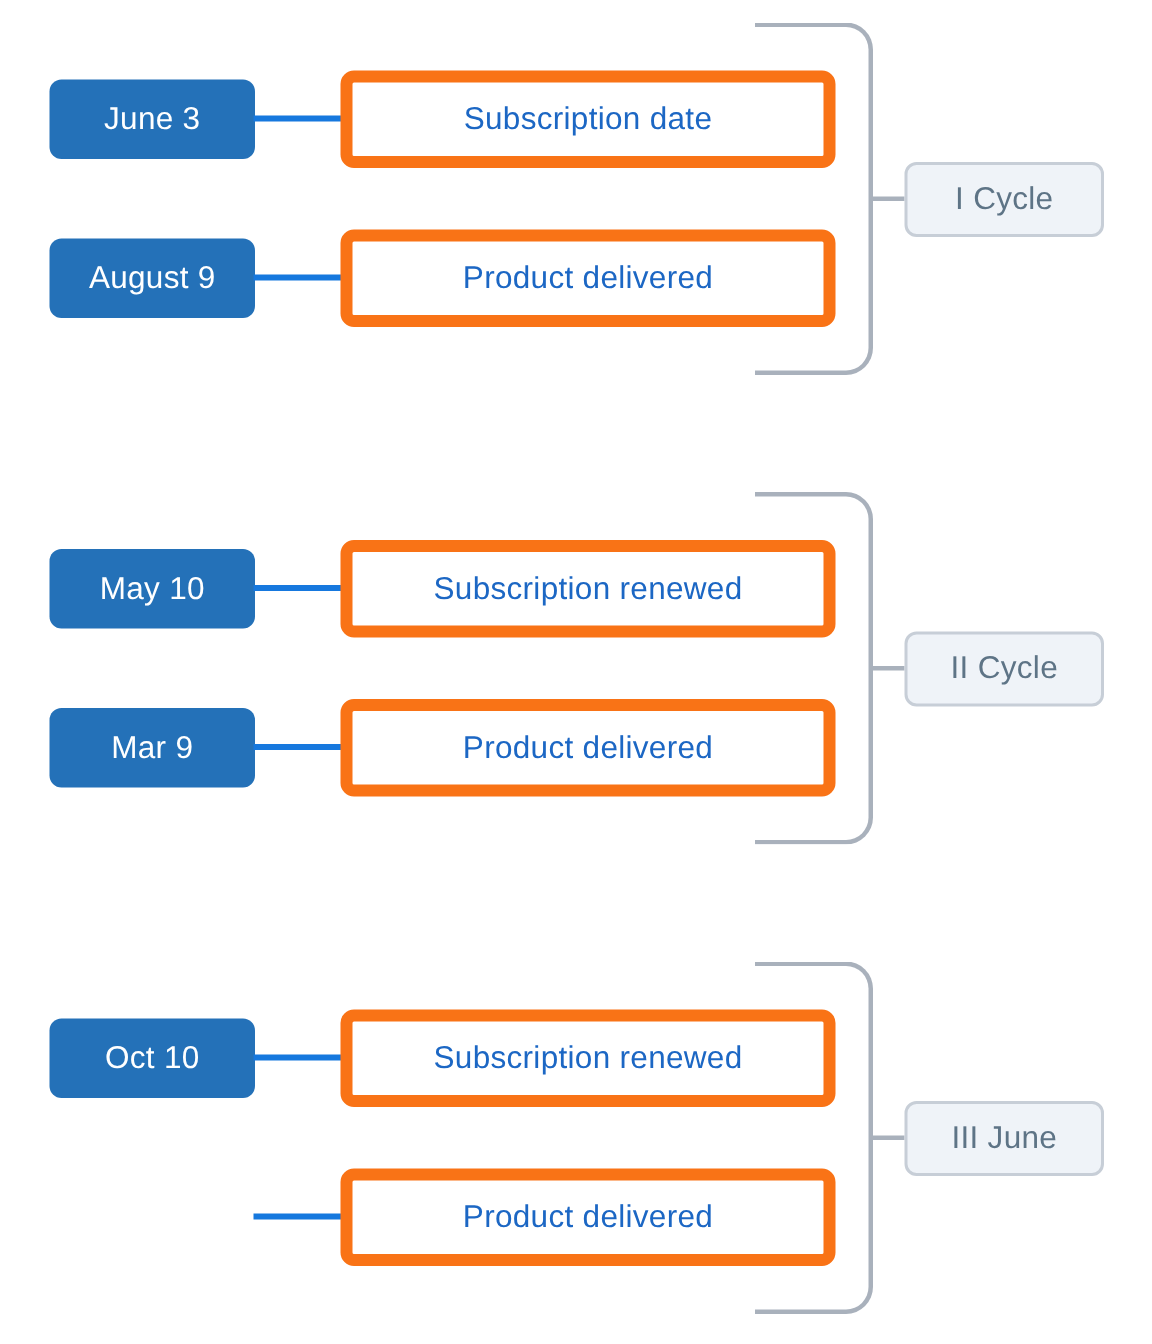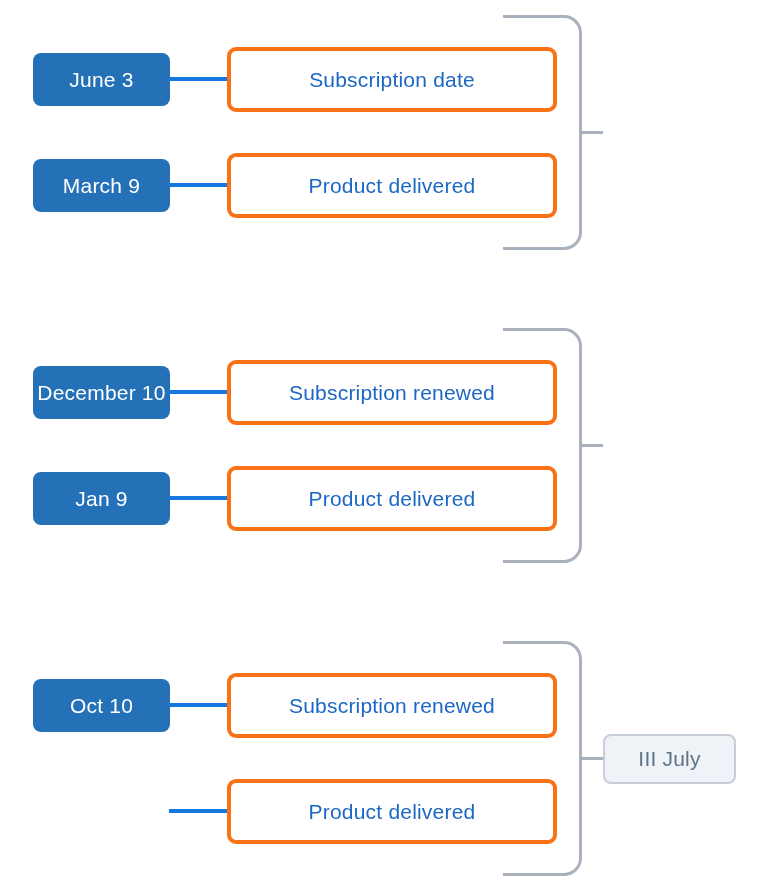--- a/index.html
+++ b/index.html
@@ -59,21 +59,21 @@
     background: #1678DE;
   }
   .event-box {
     position: absolute;
     left: 227px;
     top: 0;
     width: 330px;
     height: 65px;
     box-sizing: border-box;
     background: #ffffff;
-    border: 4px solid #f97316;
+    border: 8px solid #f97316;
     border-radius: 9px;
     color: #1C67C4;
     font-size: 21px;
     font-weight: 500;
     display: flex;
     align-items: center;
     justify-content: center;
     letter-spacing: 0.2px;
   }
   .bracket {
@@ -120,51 +120,53 @@
 
 <div class="canvas">
 
   <section class="cycle cycle-1">
     <div class="row row-1">
       <div class="badge">June 3</div>
       <div class="connector"></div>
       <div class="event-box">Subscription date</div>
     </div>
     <div class="row row-2">
-      <div class="badge">March 9</div>
+      <div class="badge">August 9</div>
       <div class="connector"></div>
       <div class="event-box">Product delivered</div>
     </div>
     <div class="bracket"></div>
     <div class="bracket-tail"></div>
+    <div class="cycle-label">I Cycle</div>
   </section>
 
   <section class="cycle cycle-2">
     <div class="row row-1">
-      <div class="badge">December 10</div>
+      <div class="badge">May 10</div>
       <div class="connector"></div>
       <div class="event-box">Subscription renewed</div>
     </div>
     <div class="row row-2">
-      <div class="badge">Jan 9</div>
+      <div class="badge">Mar 9</div>
       <div class="connector"></div>
       <div class="event-box">Product delivered</div>
     </div>
     <div class="bracket"></div>
     <div class="bracket-tail"></div>
+    <div class="cycle-label">II Cycle</div>
   </section>
 
   <section class="cycle cycle-3">
     <div class="row row-1">
       <div class="badge">Oct 10</div>
       <div class="connector"></div>
       <div class="event-box">Subscription renewed</div>
     </div>
     <div class="row row-2">
       <div class="connector"></div>
       <div class="event-box">Product delivered</div>
     </div>
     <div class="bracket"></div>
     <div class="bracket-tail"></div>
-    <div class="cycle-label">III July</div>
+    <div class="cycle-label">III June</div>
   </section>
 
 </div>
 
 </body></html>

